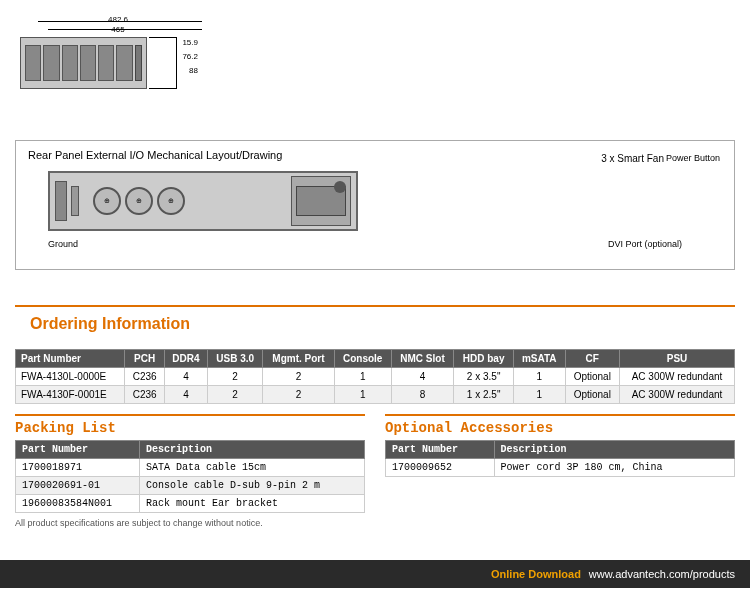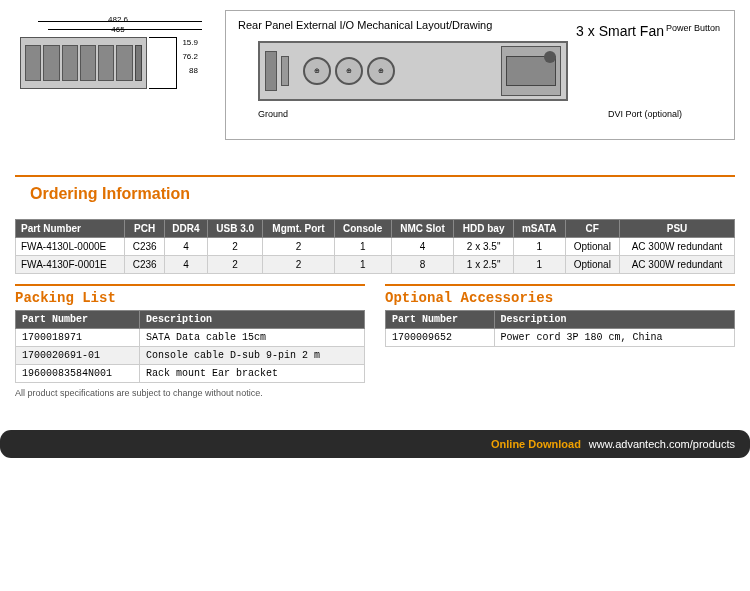--- a/index.html
+++ b/index.html
@@ -7,21 +7,21 @@
       font-family: Arial, sans-serif;
       font-size: 11px;
       background: #fff;
       width: 750px;
       min-height: 591px;
       overflow: hidden;
     }
 
     .top-section {
       display: flex;
-      flex-direction: row;
+      flex-direction: column;
       padding: 10px 15px 5px 15px;
       gap: 10px;
     }
 
     .mechanical-drawing-left {
       width: 200px;
       flex-shrink: 0;
       position: relative;
       padding: 5px;
     }
@@ -224,21 +224,21 @@
         </div>
       </div>
     </div>
   </div>
 
   <div class="right-panel-box">
     <div class="right-panel-title">Rear Panel External I/O Mechanical Layout/Drawing</div>
 
     <div style="position:relative; margin-top:10px; margin-left:20px;">
 
-      <div style="position:absolute; top:-18px; right:58px; font-size:14px;">3 x Smart Fan</div>
+      <div style="position:absolute; top:-18px; right:58px; font-size:10px;">3 x Smart Fan</div>
       <div style="position:absolute; top:-18px; right:2px; font-size:9px;">Power Button</div>
 
       <div style="width:310px; height:60px; background:#ccc; border:2px solid #666; display:flex; align-items:center; padding:5px; gap:4px; position:relative;">
 
         <div style="width:12px; height:40px; background:#888; border:1px solid #555;"></div>
         <div style="width:8px; height:30px; background:#999; border:1px solid #555;"></div>
 
         <div style="margin-left:10px; display:flex; gap:4px;">
           <div class="fan-circle">⊕</div>
           <div class="fan-circle">⊕</div>
@@ -350,18 +350,18 @@
           </tr>
         </tbody>
     </table>
   </div>
 </div>
 
 <div style="position:relative; padding: 2px 15px 35px 9px;">
   <div class="footer-disclaimer">All product specifications are subject to change without notice.</div>
 </div>
 
-<div style="background:#2a2a2a; display:flex; justify-content:flex-end; align-items:center; padding:5px 15px; height:28px; margin-top:0;border-radius:11px;">
+<div style="background:#2a2a2a; display:flex; justify-content:flex-end; align-items:center; padding:5px 15px; height:28px; margin-top:0;">
   <div style="display:flex; align-items:center; gap:8px;">
     <span style="color:#f0a000; font-weight:bold; font-size:11px;">Online Download</span>
     <span style="color:#fff; font-size:11px;">www.advantech.com/products</span>
   </div>
 </div>
 
 </body></html>

